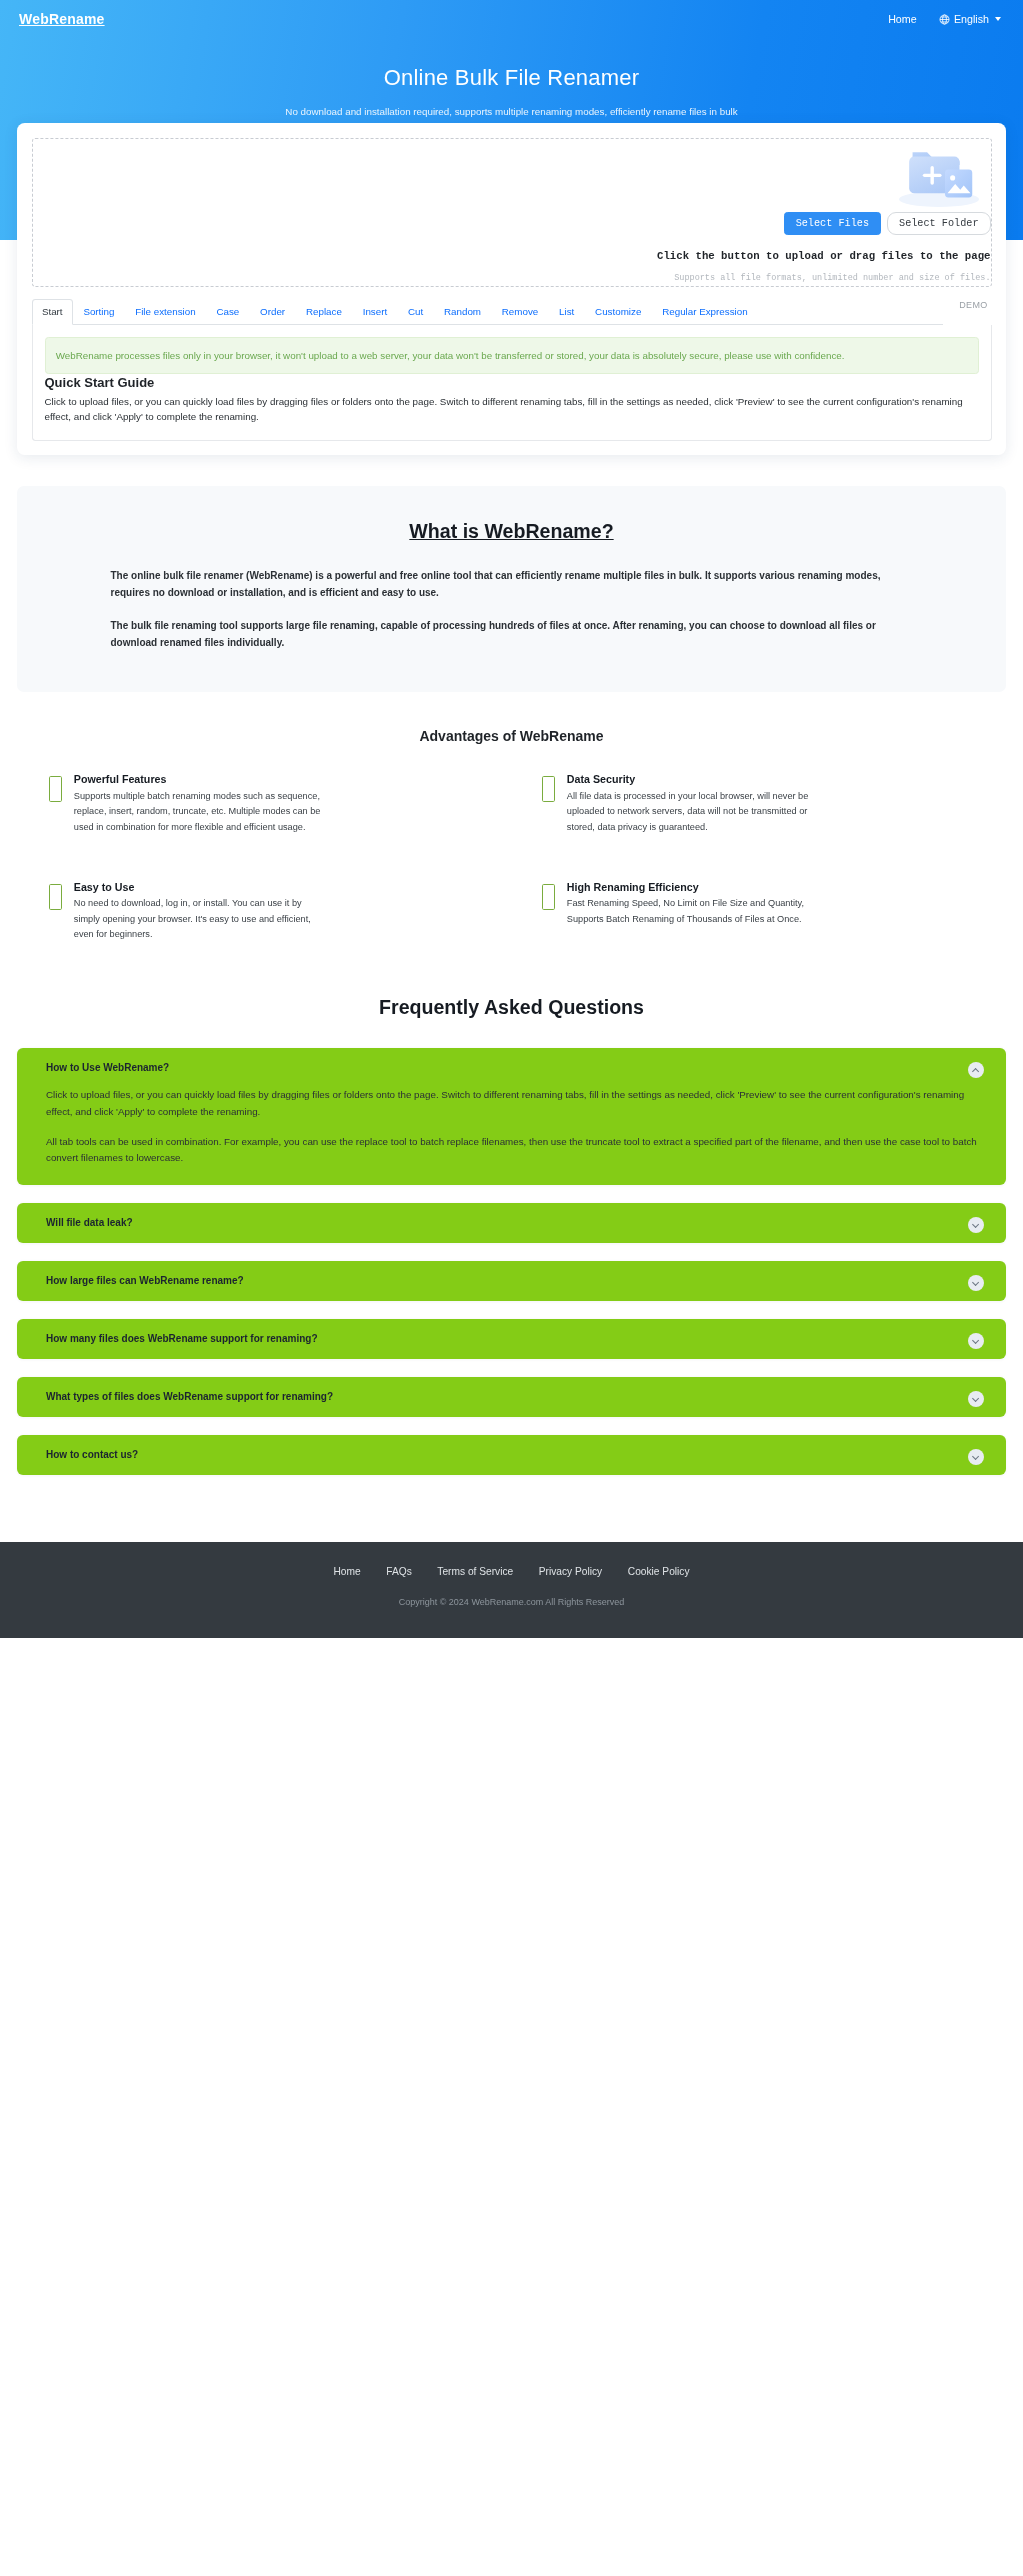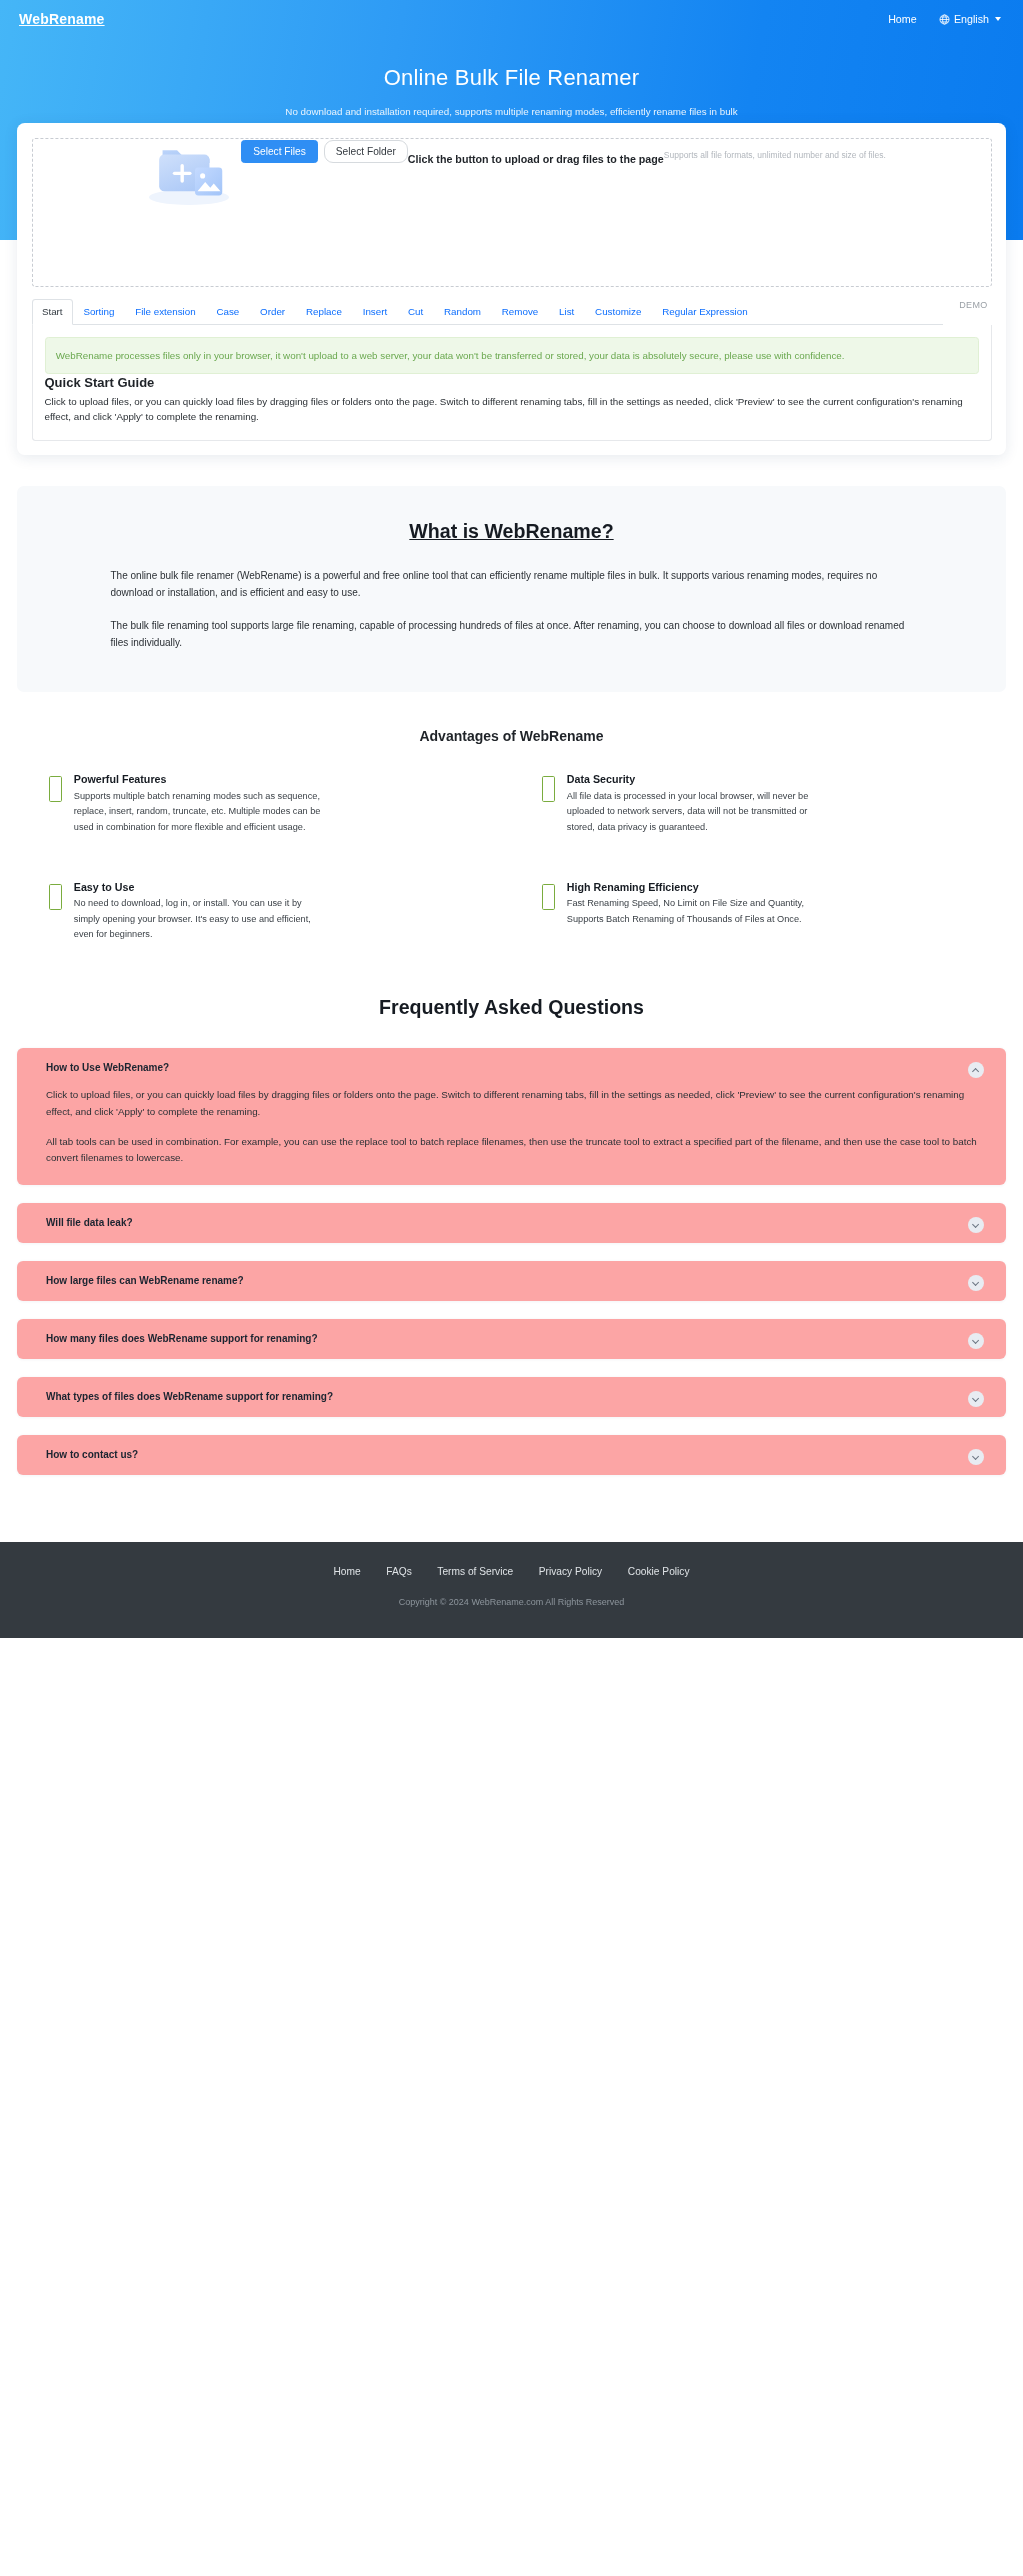--- a/index.html
+++ b/index.html
@@ -80,25 +80,26 @@
     border-radius: 7.7px;
     box-shadow: 0 2.6px 13.6px rgba(30,60,100,.10);
     padding: 14.5px 14.5px 14.5px 14.5px;
     z-index: 5;
   }
   .dropzone {
     border: 1.3px dashed #c8ccd2;
     border-radius: 3.4px;
     height: 149px;
     display: flex;
-    flex-direction: row;
-    align-items: flex-start;
+    flex-direction: column;
+    align-items: flex-end;
     justify-content: center;
     position: relative;
     background: #fff;
+    font-family: Liberation Mono, monospace;
   }
   .dz-icon {
     width: 104px;
     height: 65px;
     margin-bottom: 4.3px;
   }
   .dz-buttons {
     display: flex;
     gap: 6px;
     margin-top: 1.7px;
@@ -204,20 +205,21 @@
     text-align: center;
     font-size: 19.6px;
     font-weight: bold;
     color: #161b22;
     text-decoration: underline;
   }
   .about-body {
     width: 802px;
     margin: 0 auto;
     padding-top: 24px;
+    font-weight: bold;
   }
   .about-body p {
     font-size: 10px;
     line-height: 1.72;
     color: #2b3035;
     margin-bottom: 15.3px;
   }
   .about-body p:last-child { margin-bottom: 0; }
 
   
@@ -256,21 +258,21 @@
   
   .faq-section { width: 989px; margin: 53px auto 0 auto; padding-bottom: 49px; }
   .faq-title {
     text-align: center;
     font-size: 19.6px;
     font-weight: bold;
     color: #161b22;
     margin-bottom: 29px;
   }
   .faq-item {
-    background: #fca5a5;
+    background: #84cc16;
     border-radius: 6px;
     box-shadow: 0 0.9px 2.6px rgba(30,50,90,.05);
     margin-bottom: 18px;
     padding: 14.5px 25.6px 14.5px 29px;
     position: relative;
   }
   .faq-q {
     font-size: 10px;
     font-weight: bold;
     color: #1b2430;

